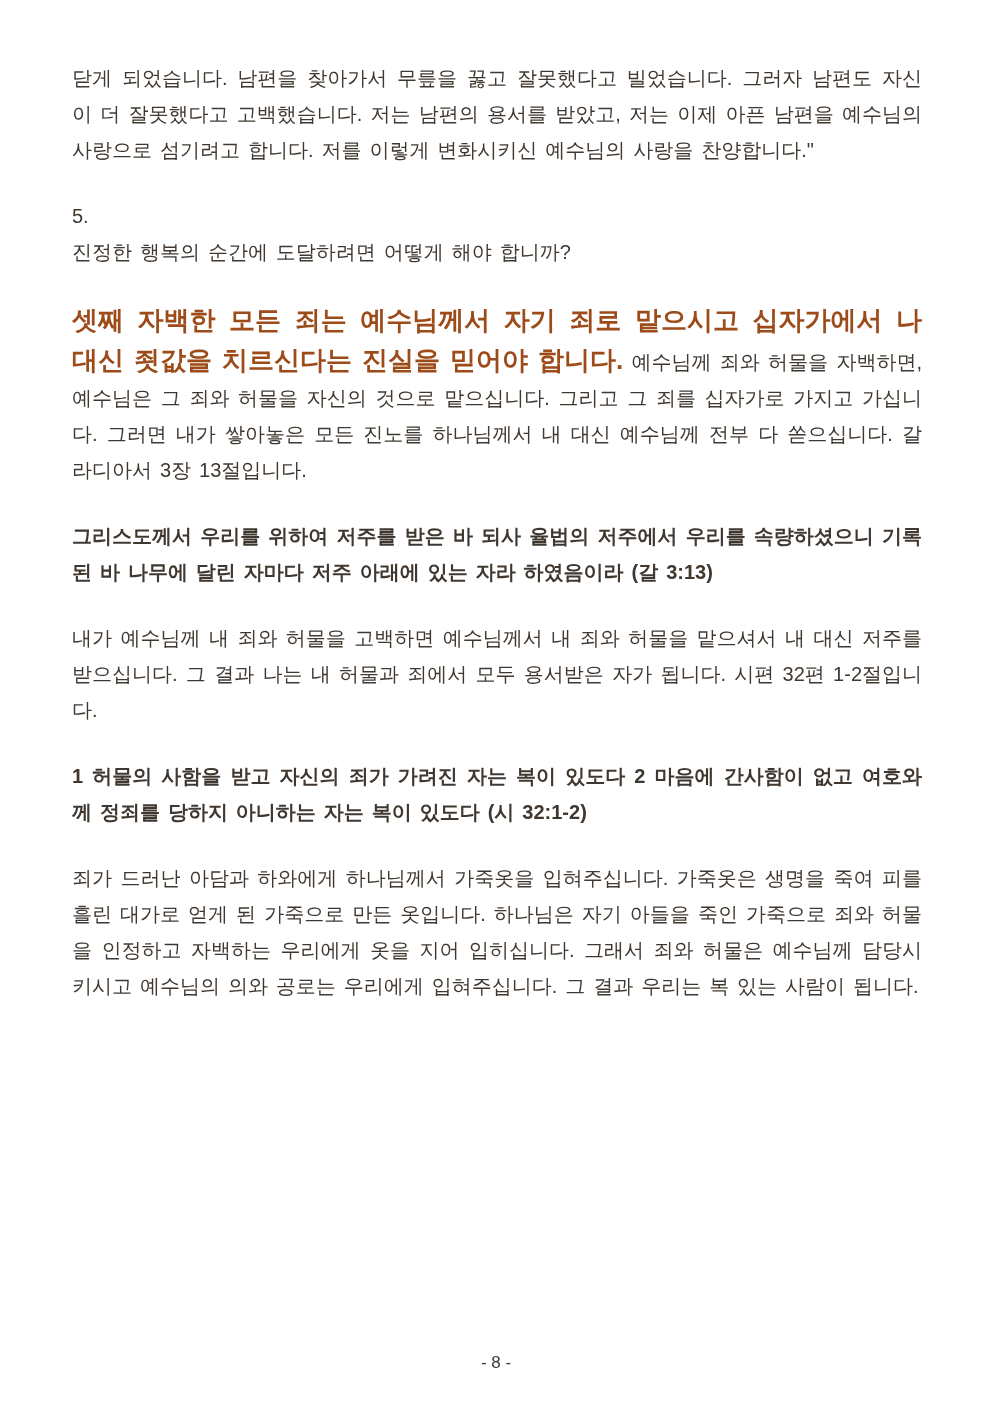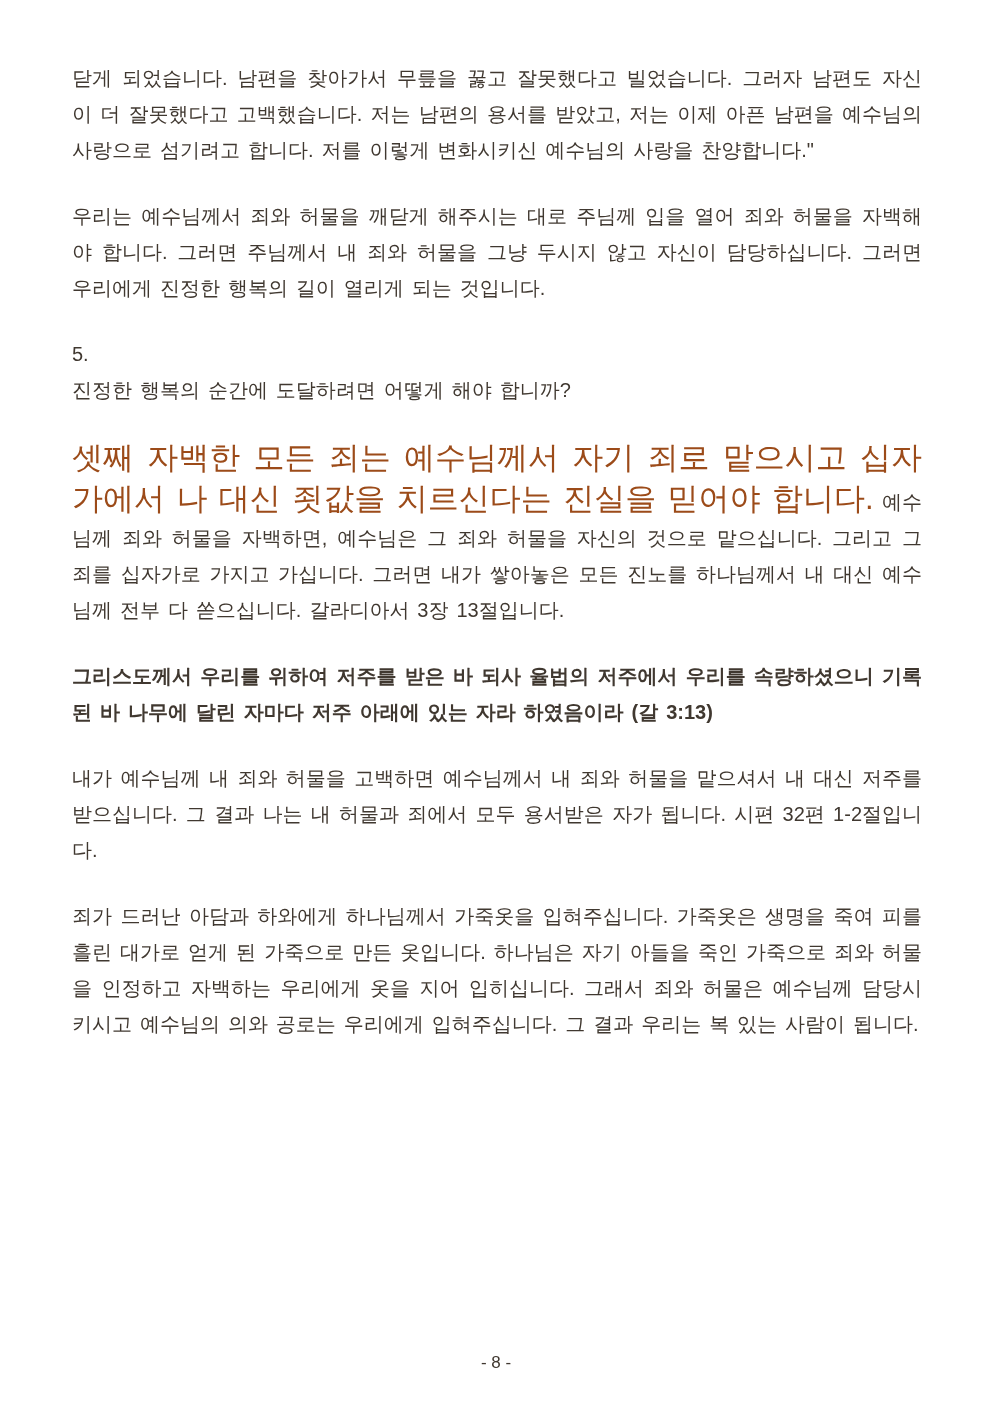--- a/index.html
+++ b/index.html
@@ -30,55 +30,55 @@
   }
   .para:last-of-type{margin-bottom:16px;}
   .scripture{font-weight:700;}
   .section-block .line{
     font-size:20px;
     line-height:36px;
     word-spacing:0.12em;
   }
   .section-block{margin-bottom:30px;}
   .lead-emphasis{
-    font-weight:400;
-    font-size:31px;
+    font-weight:700;
+    font-size:26px;
     line-height:40px;
     color:var(--heading);
   }
   .footer{
     position:absolute;
     bottom:30px;left:0;right:0;
     text-align:center;
     font-size:17px;
     color:var(--body-text);
   }
 </style>
 </head>
 <body>
 
 <div class="page">
 
   <p class="para">닫게 되었습니다. 남편을 찾아가서 무릎을 꿇고 잘못했다고 빌었습니다. 그러자 남편도 자신이 더 잘못했다고 고백했습니다. 저는 남편의 용서를 받았고, 저는 이제 아픈 남편을 예수님의 사랑으로 섬기려고 합니다. 저를 이렇게 변화시키신 예수님의 사랑을 찬양합니다."</p>
 
-  <p class="para">우리는 예수님께서 죄와 허물을 깨닫게 해주시는 대로 주님께 입을 열어 죄와 허물을 자백해야 합니다. 그러면 주님께서 내 죄와 허물을 그냥 두시지 않고 자신이 담당하십니다. 그러면 우리에게 진정한 행복의 길이 열리게 되는 것입니다.</p>
 
   <div class="section-block">
     <div class="line">5.</div>
     <div class="line">진정한 행복의 순간에 도달하려면 어떻게 해야 합니까?</div>
   </div>
 
   <p class="para">
     <span class="lead-emphasis">셋째 자백한 모든 죄는 예수님께서 자기 죄로 맡으시고 십자가에서 나 대신 죗값을 치르신다는 진실을 믿어야 합니다.</span>
     <span>예수님께 죄와 허물을 자백하면, 예수님은 그 죄와 허물을 자신의 것으로 맡으십니다. 그리고 그 죄를 십자가로 가지고 가십니다. 그러면 내가 쌓아놓은 모든 진노를 하나님께서 내 대신 예수님께 전부 다 쏟으십니다. 갈라디아서 3장 13절입니다.</span>
   </p>
 
   <p class="para scripture">그리스도께서 우리를 위하여 저주를 받은 바 되사 율법의 저주에서 우리를 속량하셨으니 기록된 바 나무에 달린 자마다 저주 아래에 있는 자라 하였음이라 (갈 3:13)</p>
 
   <p class="para">내가 예수님께 내 죄와 허물을 고백하면 예수님께서 내 죄와 허물을 맡으셔서 내 대신 저주를 받으십니다. 그 결과 나는 내 허물과 죄에서 모두 용서받은 자가 됩니다. 시편 32편 1-2절입니다.</p>
 
+  <p class="para scripture">1 허물의 사함을 받고 자신의 죄가 가려진 자는 복이 있도다 2 마음에 간사함이 없고 여호와께 정죄를 당하지 아니하는 자는 복이 있도다 (시 32:1-2)</p>
 
 
   <p class="para">죄가 드러난 아담과 하와에게 하나님께서 가죽옷을 입혀주십니다. 가죽옷은 생명을 죽여 피를 흘린 대가로 얻게 된 가죽으로 만든 옷입니다. 하나님은 자기 아들을 죽인 가죽으로 죄와 허물을 인정하고 자백하는 우리에게 옷을 지어 입히십니다. 그래서 죄와 허물은 예수님께 담당시키시고 예수님의 의와 공로는 우리에게 입혀주십니다. 그 결과 우리는 복 있는 사람이 됩니다.</p>
 
 </div>
 
 <div class="footer">- 8 -</div>
 
 </body></html>

